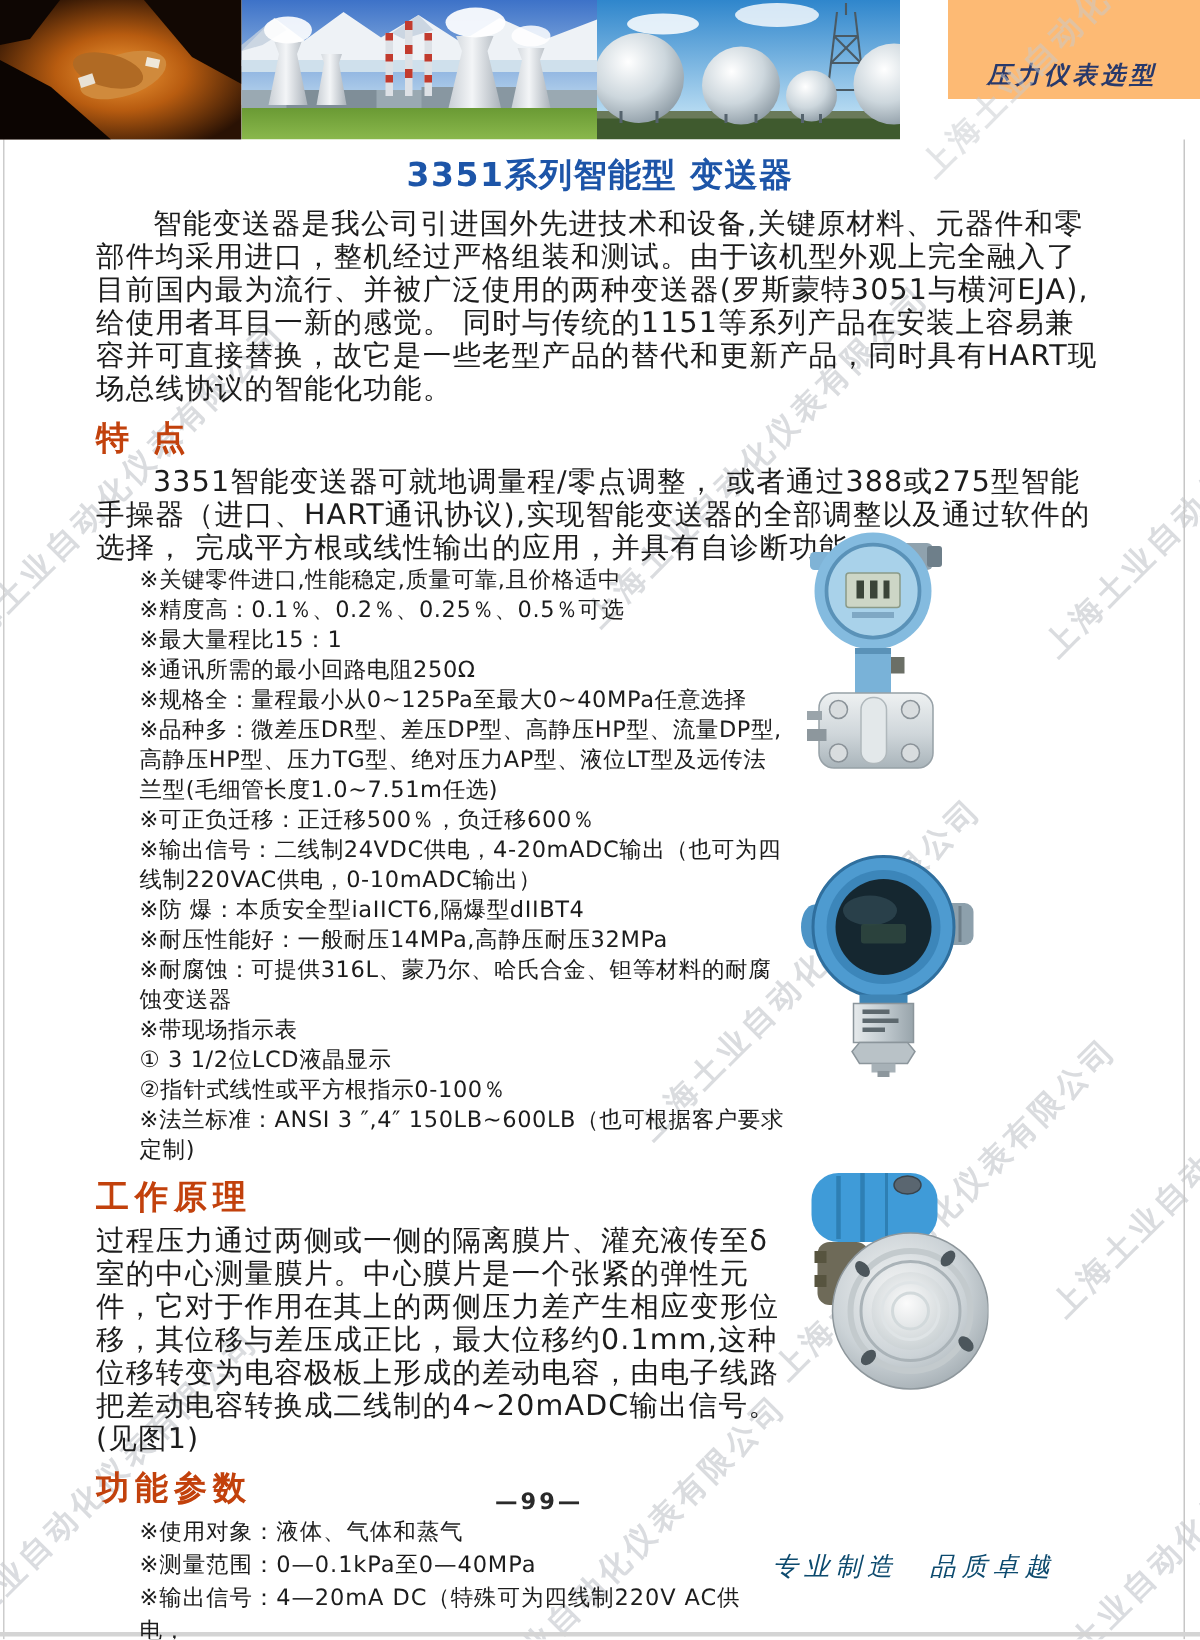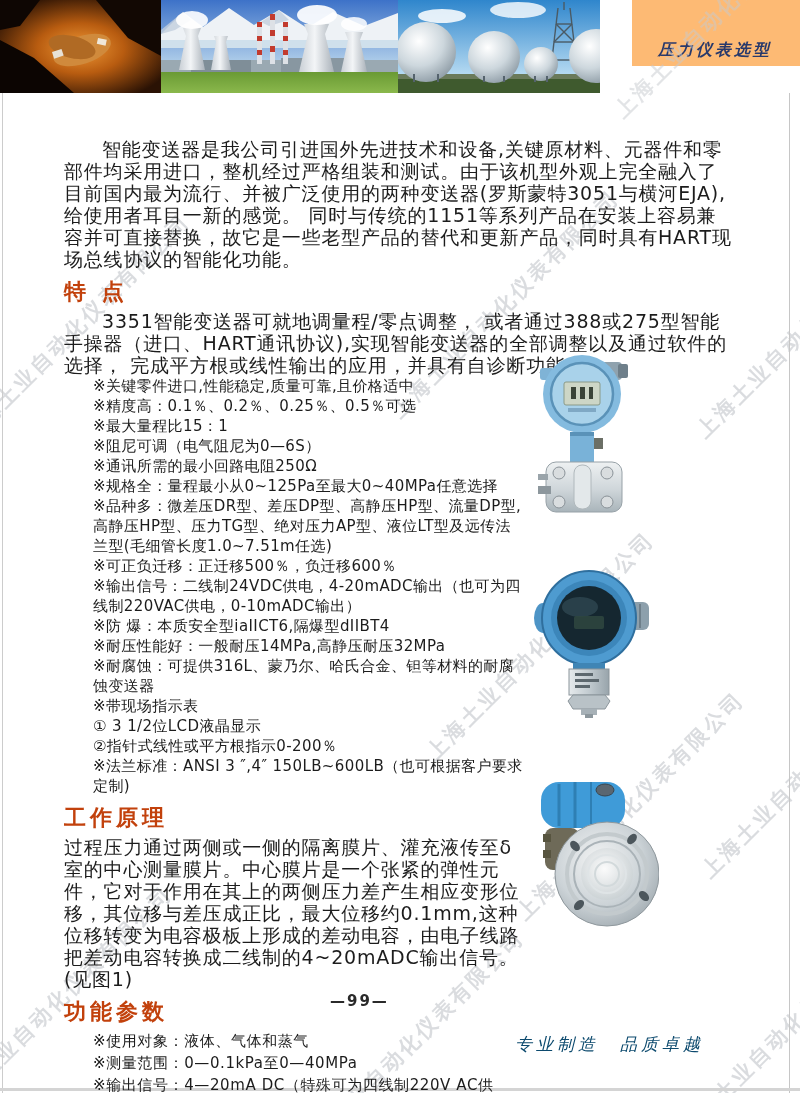--- a/index.html
+++ b/index.html
@@ -183,43 +183,43 @@
         <line x1="137" y1="76" x2="137" y2="82"></line>
           <line x1="149" y1="76" x2="149" y2="82"></line>
       </g>
     </svg>
 
     <div class="banner-box">
       <span class="corner-label">压力仪表选型</span>
     </div>
   </div>
 
+  <div class="page-title">3351系列智能型 变送器</div>
 
   <div class="content">
     <p class="body indent">智能变送器是我公司引进国外先进技术和设备,关键原材料、元器件和零部件均采用进口，整机经过严格组装和测试。由于该机型外观上完全融入了目前国内最为流行、并被广泛使用的两种变送器(罗斯蒙特3051与横河EJA),给使用者耳目一新的感觉。 同时与传统的1151等系列产品在安装上容易兼容并可直接替换，故它是一些老型产品的替代和更新产品，同时具有HART现场总线协议的智能化功能。</p>
 
     <h3 class="sec">特 点</h3>
     <p class="body indent">3351智能变送器可就地调量程/零点调整， 或者通过388或275型智能手操器（进口、HART通讯协议),实现智能变送器的全部调整以及通过软件的选择， 完成平方根或线性输出的应用，并具有自诊断功能。</p>
 
     <div class="list">
       <div class="item">※关键零件进口,性能稳定,质量可靠,且价格适中</div>
       <div class="item">※精度高：0.1％、0.2％、0.25％、0.5％可选</div>
       <div class="item">※最大量程比15：1</div>
-      <div class="item">※阻尼可调（电气阻尼为0—6S）</div>
       <div class="item">※通讯所需的最小回路电阻250Ω</div>
       <div class="item">※规格全：量程最小从0~125Pa至最大0~40MPa任意选择</div>
       <div class="item">※品种多：微差压DR型、差压DP型、高静压HP型、流量DP型,高静压HP型、压力TG型、绝对压力AP型、液位LT型及远传法兰型(毛细管长度1.0~7.51m任选)</div>
       <div class="item">※可正负迁移：正迁移500％，负迁移600％</div>
       <div class="item">※输出信号：二线制24VDC供电，4-20mADC输出（也可为四线制220VAC供电，0-10mADC输出）</div>
       <div class="item">※防 爆：本质安全型iaIICT6,隔爆型dIIBT4</div>
       <div class="item">※耐压性能好：一般耐压14MPa,高静压耐压32MPa</div>
       <div class="item">※耐腐蚀：可提供316L、蒙乃尔、哈氏合金、钽等材料的耐腐蚀变送器</div>
       <div class="item">※带现场指示表</div>
       <div class="item">① 3 1/2位LCD液晶显示</div>
-      <div class="item">②指针式线性或平方根指示0-200％</div>
+      <div class="item">②指针式线性或平方根指示0-100％</div>
       <div class="item">※法兰标准：ANSI 3 ″,4″ 150LB~600LB（也可根据客户要求定制)</div>
     </div>
 
     <h3 class="sec">工作原理</h3>
     <p class="body principle-body">过程压力通过两侧或一侧的隔离膜片、灌充液传至δ室的中心测量膜片。中心膜片是一个张紧的弹性元件，它对于作用在其上的两侧压力差产生相应变形位移，其位移与差压成正比，最大位移约0.1mm,这种位移转变为电容极板上形成的差动电容，由电子线路把差动电容转换成二线制的4~20mADC输出信号。(见图1)</p>
 
     <h3 class="sec">功能参数</h3>
     <div class="list param narrow">
       <div class="item">※使用对象：液体、气体和蒸气</div>
       <div class="item">※测量范围：0—0.1kPa至0—40MPa</div>

